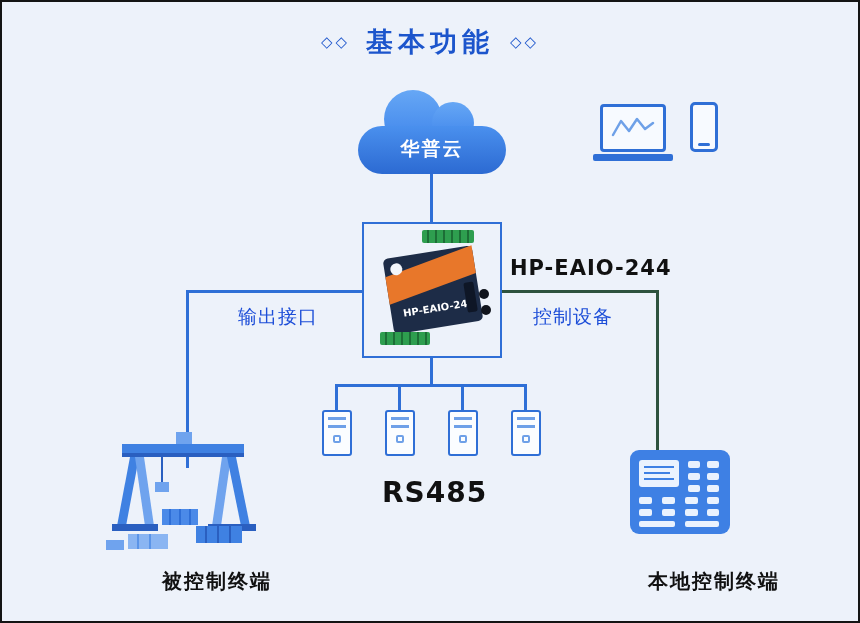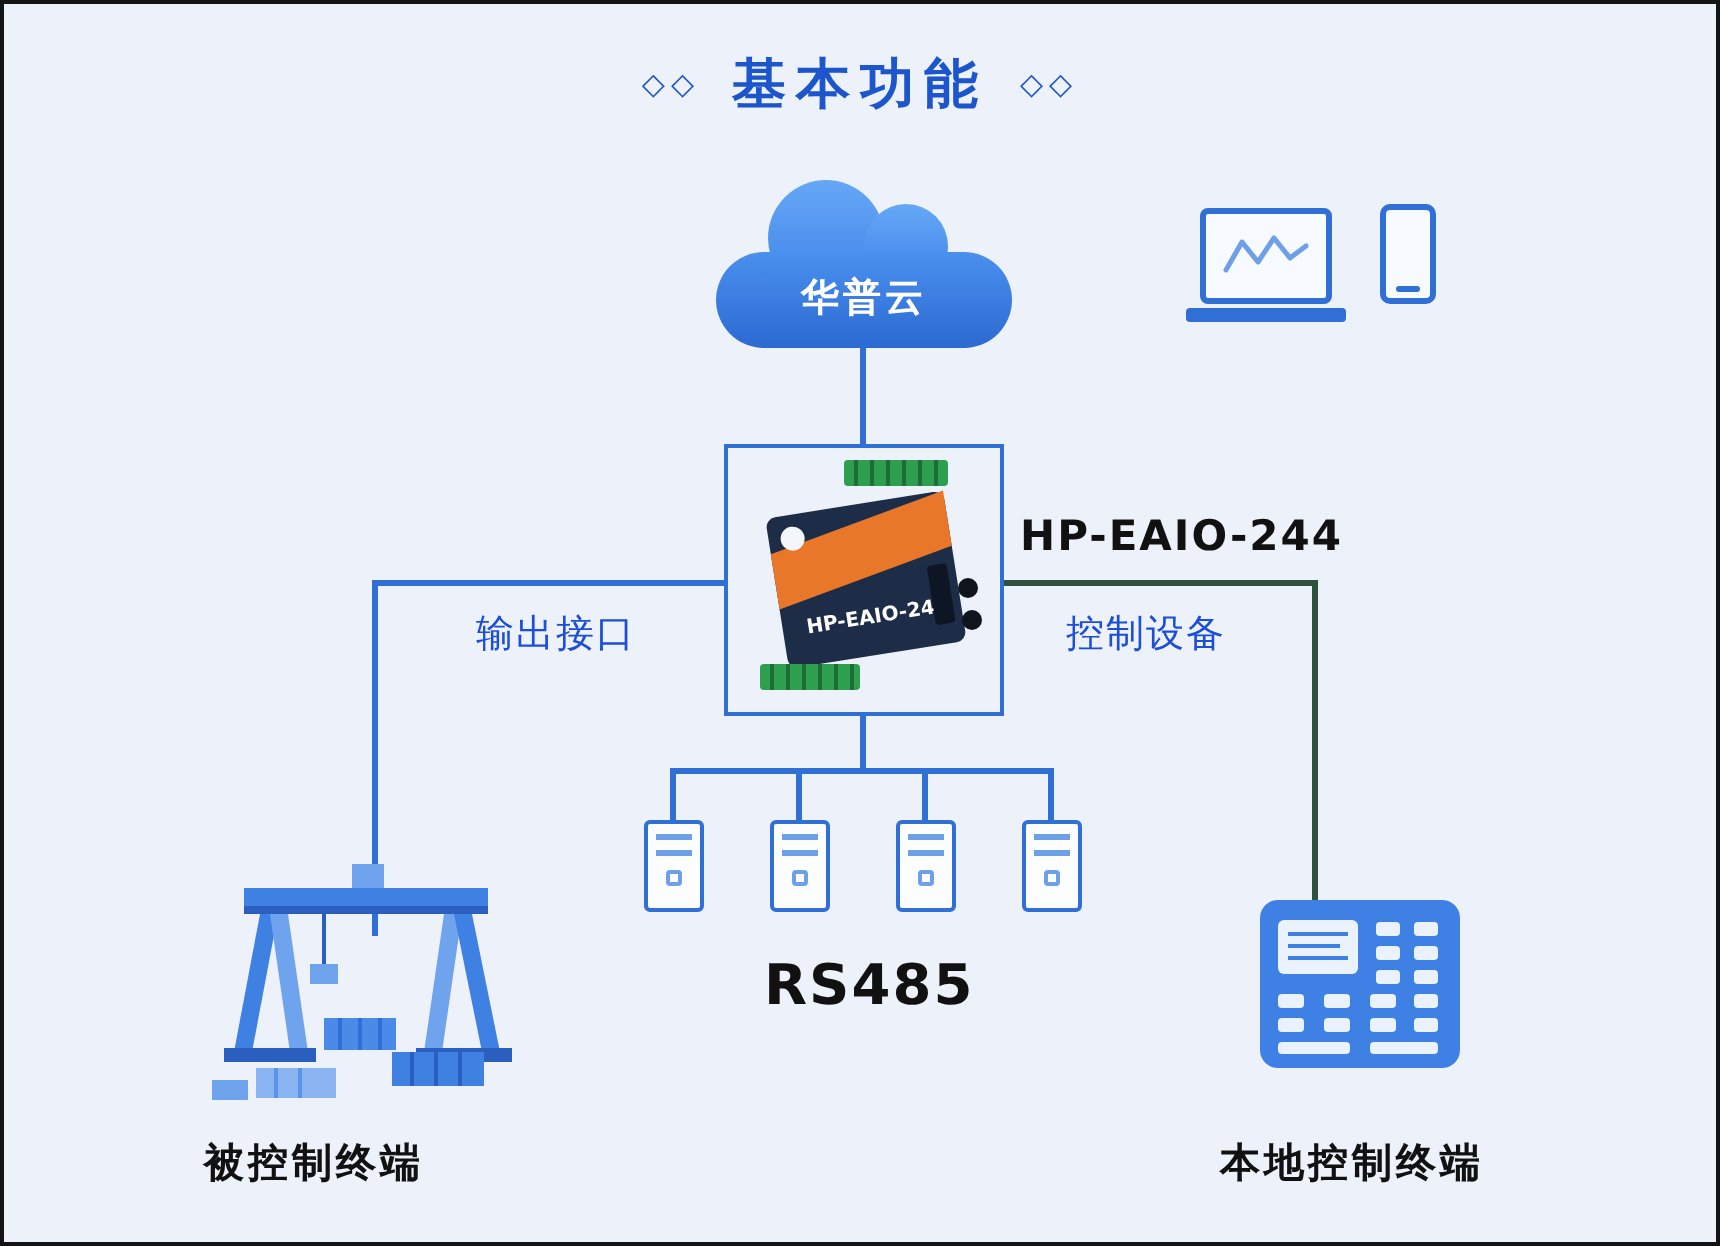--- a/index.html
+++ b/index.html
@@ -40,21 +40,21 @@
 
   .conn-label{position:absolute;font-size:19px;font-weight:normal;color:#1d4ed8;letter-spacing:1px;}
   .model-label{position:absolute;left:508px;top:254px;font-size:21px;font-weight:bold;color:#111;letter-spacing:1px;}
 
   
   .module{position:absolute;top:408px;width:30px;height:46px;background:#fbfdff;border:2px solid #2f6fd6;border-radius:3px;box-sizing:border-box;}
   .m-slot{height:3px;background:#6ea0e8;margin:5px 4px 0;}
   .m-dot{width:8px;height:8px;border:2px solid #6ea0e8;border-radius:2px;margin:7px auto 0;box-sizing:border-box;}
   .rs485-label{position:absolute;left:380px;top:474px;width:100px;text-align:center;font-size:28px;font-weight:bold;color:#111;letter-spacing:1px;}
 
-  .terminal-label{position:absolute;top:566px;text-align:left;font-size:20px;font-weight:bold;color:#111;letter-spacing:2px;}
+  .terminal-label{position:absolute;top:566px;text-align:right;font-size:20px;font-weight:bold;color:#111;letter-spacing:2px;}
 </style>
 </head>
 <body>
 
 <div class="canvas">
 
   <div class="title-row">
     <span class="title-decor">◇◇</span>
     <span class="title-text">基本功能</span>
     <span class="title-decor">◇◇</span>

